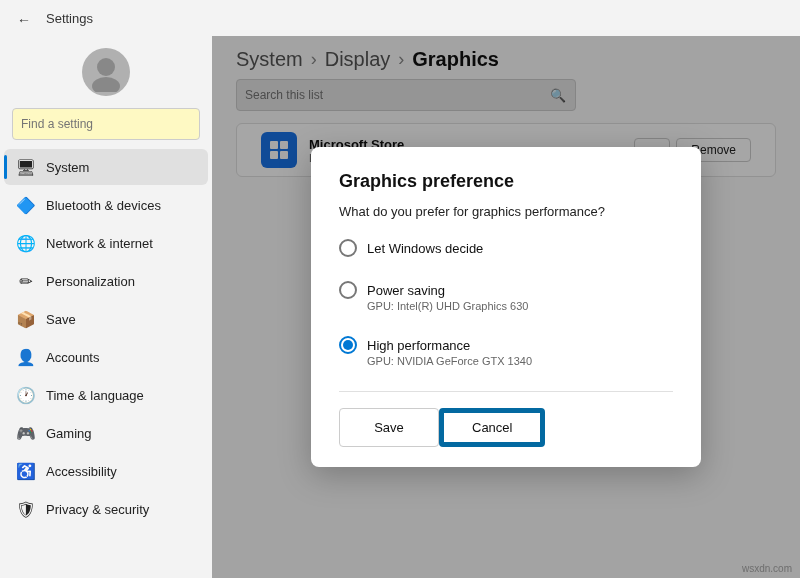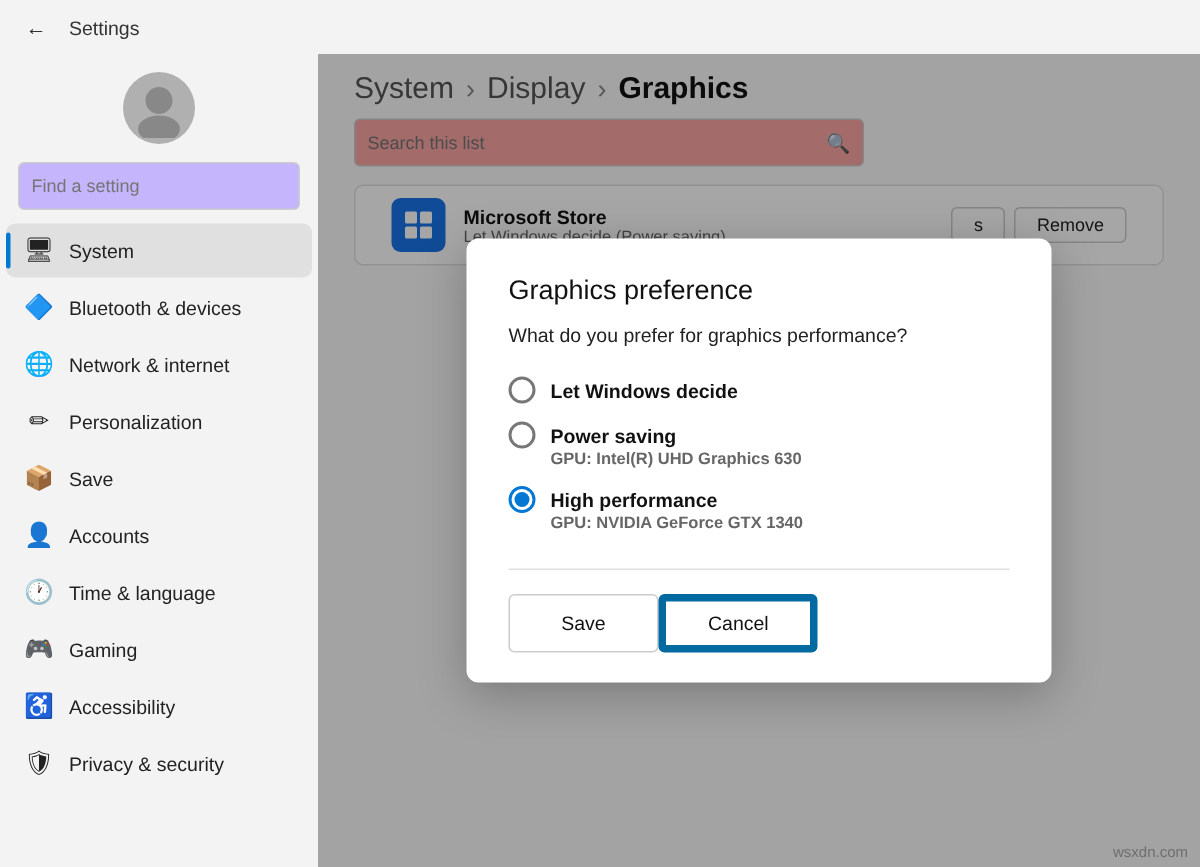--- a/index.html
+++ b/index.html
@@ -51,21 +51,21 @@
       flex-direction: column;
       padding: 8px 0;
       flex-shrink: 0;
     }
 
     .sidebar-search {
       margin: 4px 12px 8px;
       height: 32px;
       border: 1px solid #ccc;
       border-radius: 4px;
-      background: #c4b5fd;
+      background: #fef9c3;
       display: flex;
       align-items: center;
       padding: 0 8px;
     }
     .sidebar-search input {
       border: none;
       background: transparent;
       font-size: 12px;
       outline: none;
       width: 100%;
@@ -160,21 +160,21 @@
       padding: 0 24px 6px;
       font-size: 13px;
       color: #555;
     }
 
     .search-list {
       margin: 0 24px 12px;
       height: 32px;
       border: 1px solid #ccc;
       border-radius: 4px;
-      background: #fca5a5;
+      background: #e5e5e5;
       display: flex;
       align-items: center;
       padding: 0 8px;
       max-width: 340px;
       gap: 34px;
     }
     .search-list input {
       border: none;
       background: transparent;
       font-size: 12px;
@@ -256,36 +256,35 @@
     
     .modal {
       background: white;
       border-radius: 8px;
       width: 390px;
       padding: 24px 28px 20px;
       box-shadow: 0 8px 32px rgba(0,0,0,0.25);
     }
     .modal-title {
       font-size: 18px;
-      font-weight: 400;
+      font-weight: 700;
       color: #111;
       margin-bottom: 12px;
     }
     .modal-question {
       font-size: 13px;
       color: #222;
       margin-bottom: 16px;
     }
 
     .radio-group {
       display: flex;
       flex-direction: column;
-      gap: 4px;
+      gap: 16px;
       margin-bottom: 20px;
-      font-weight: bold;
     }
     .radio-option {
       display: flex;
       flex-direction: column;
       padding: 4px 0;
     }
     .radio-row {
       display: flex;
       align-items: center;
       gap: 10px;

